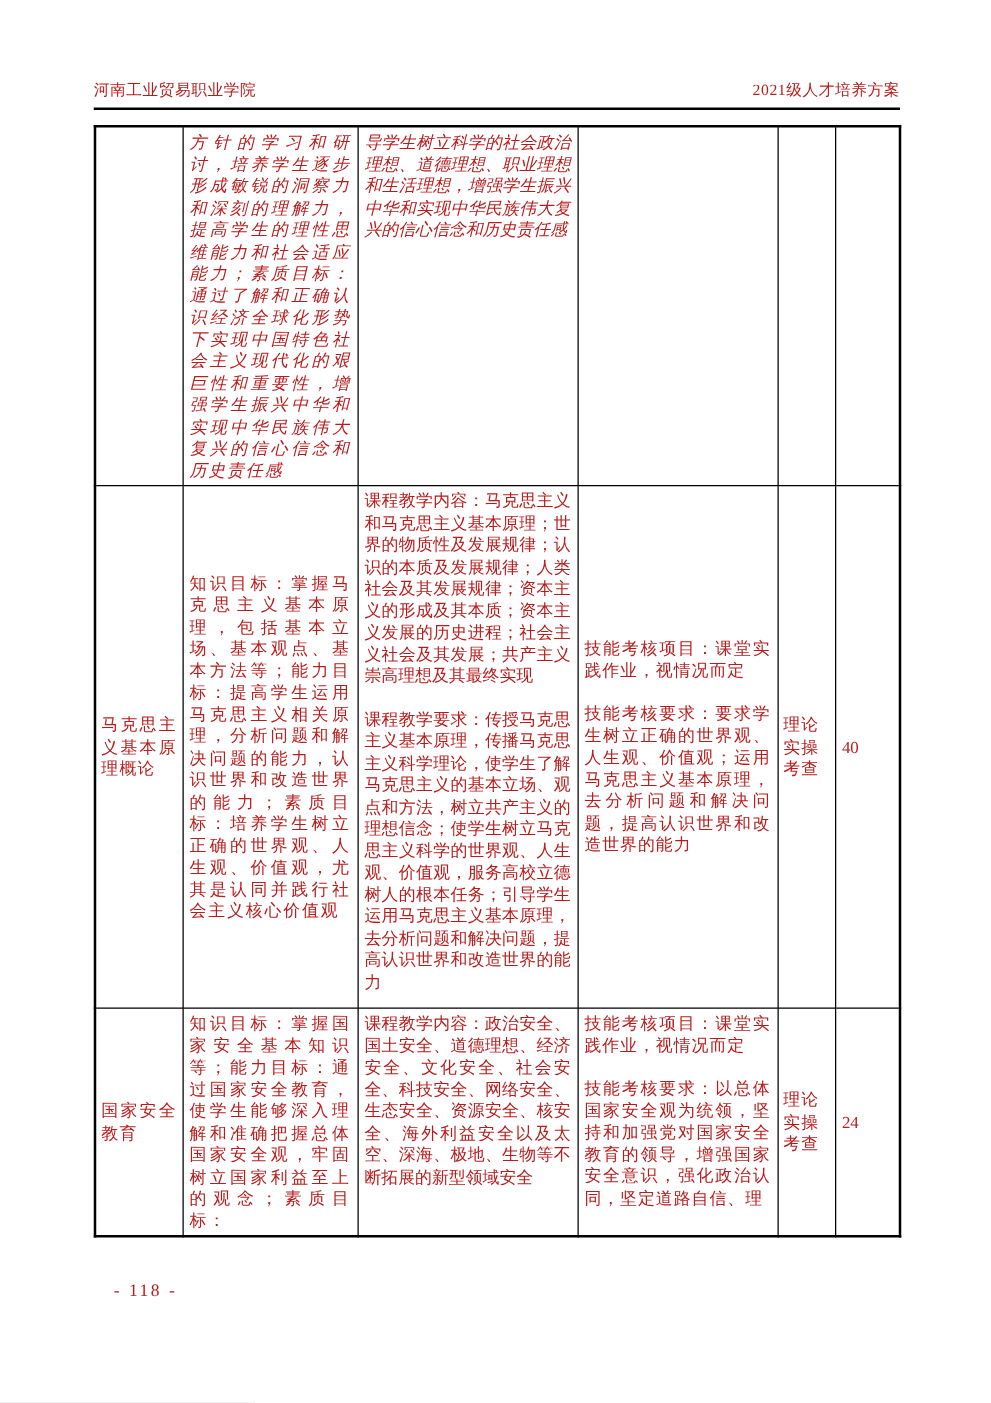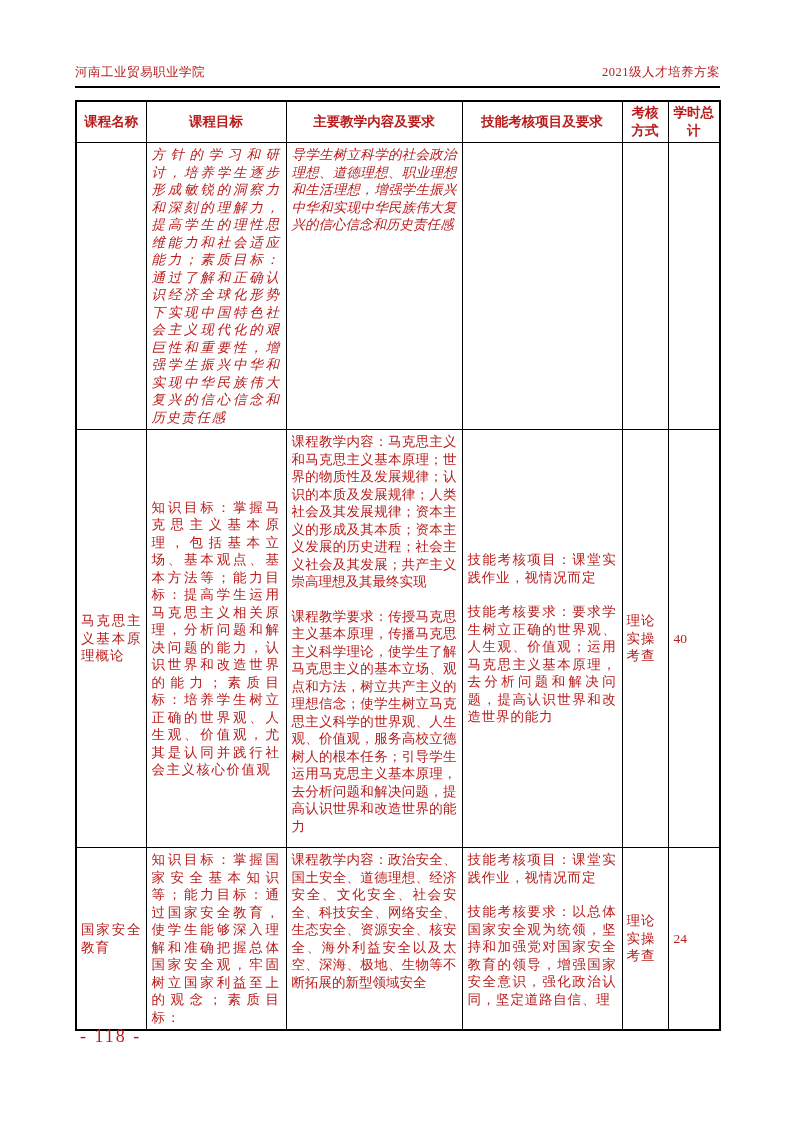--- a/index.html
+++ b/index.html
@@ -57,22 +57,22 @@
   td.cell-assess{text-align:justify;letter-spacing:0.8px;}
   td.cell-method{text-align:left;letter-spacing:1px;padding:3px 4px;}
   td.cell-hours{text-align:left;}
   .course-table p{margin:0;}
   .course-table p + p{margin-top:17px;}
   .row-header{height:40px;}
   .row-1{height:287px;font-style:italic;}
   .row-2{height:418px;}
   .row-3{height:165px;}
   .page-number{
-    position:absolute;left:80px;top:1026px;
-    font-size:18px;letter-spacing:2px;
+    position:absolute;left:91px;top:1026px;
+    font-size:14px;letter-spacing:2px;
   }
 </style>
 </head>
 <body>
 
 <div class="page">
 
   <div class="doc-header">
     <span class="left">河南工业贸易职业学院</span>
     <span class="right">2021级人才培养方案</span>
@@ -82,28 +82,20 @@
   <table class="course-table">
     <colgroup>
       <col class="col-name">
         <col class="col-obj">
         <col class="col-content">
       <col class="col-assess">
         <col class="col-method">
         <col class="col-hours">
     </colgroup>
     <tbody>
-        <tr class="row-header">
-      <th>课程名称</th>
-      <th>课程目标</th>
-      <th>主要教学内容及要求</th>
-      <th>技能考核项目及要求</th>
-      <th>考核方式</th>
-      <th>学时总计</th>
-    </tr>
 
     <tr class="row-1">
       <td class="cell-name v-mid"></td>
       <td class="cell-obj v-top">
         <p>方针的学习和研讨，培养学生逐步形成敏锐的洞察力和深刻的理解力，提高学生的理性思维能力和社会适应能力；素质目标：通过了解和正确认识经济全球化形势下实现中国特色社会主义现代化的艰巨性和重要性，增强学生振兴中华和实现中华民族伟大复兴的信心信念和历史责任感</p>
       </td>
       <td class="cell-content v-top">
         <p>导学生树立科学的社会政治理想、道德理想、职业理想和生活理想，增强学生振兴中华和实现中华民族伟大复兴的信心信念和历史责任感</p>
       </td>
       <td class="cell-assess v-top"></td>

